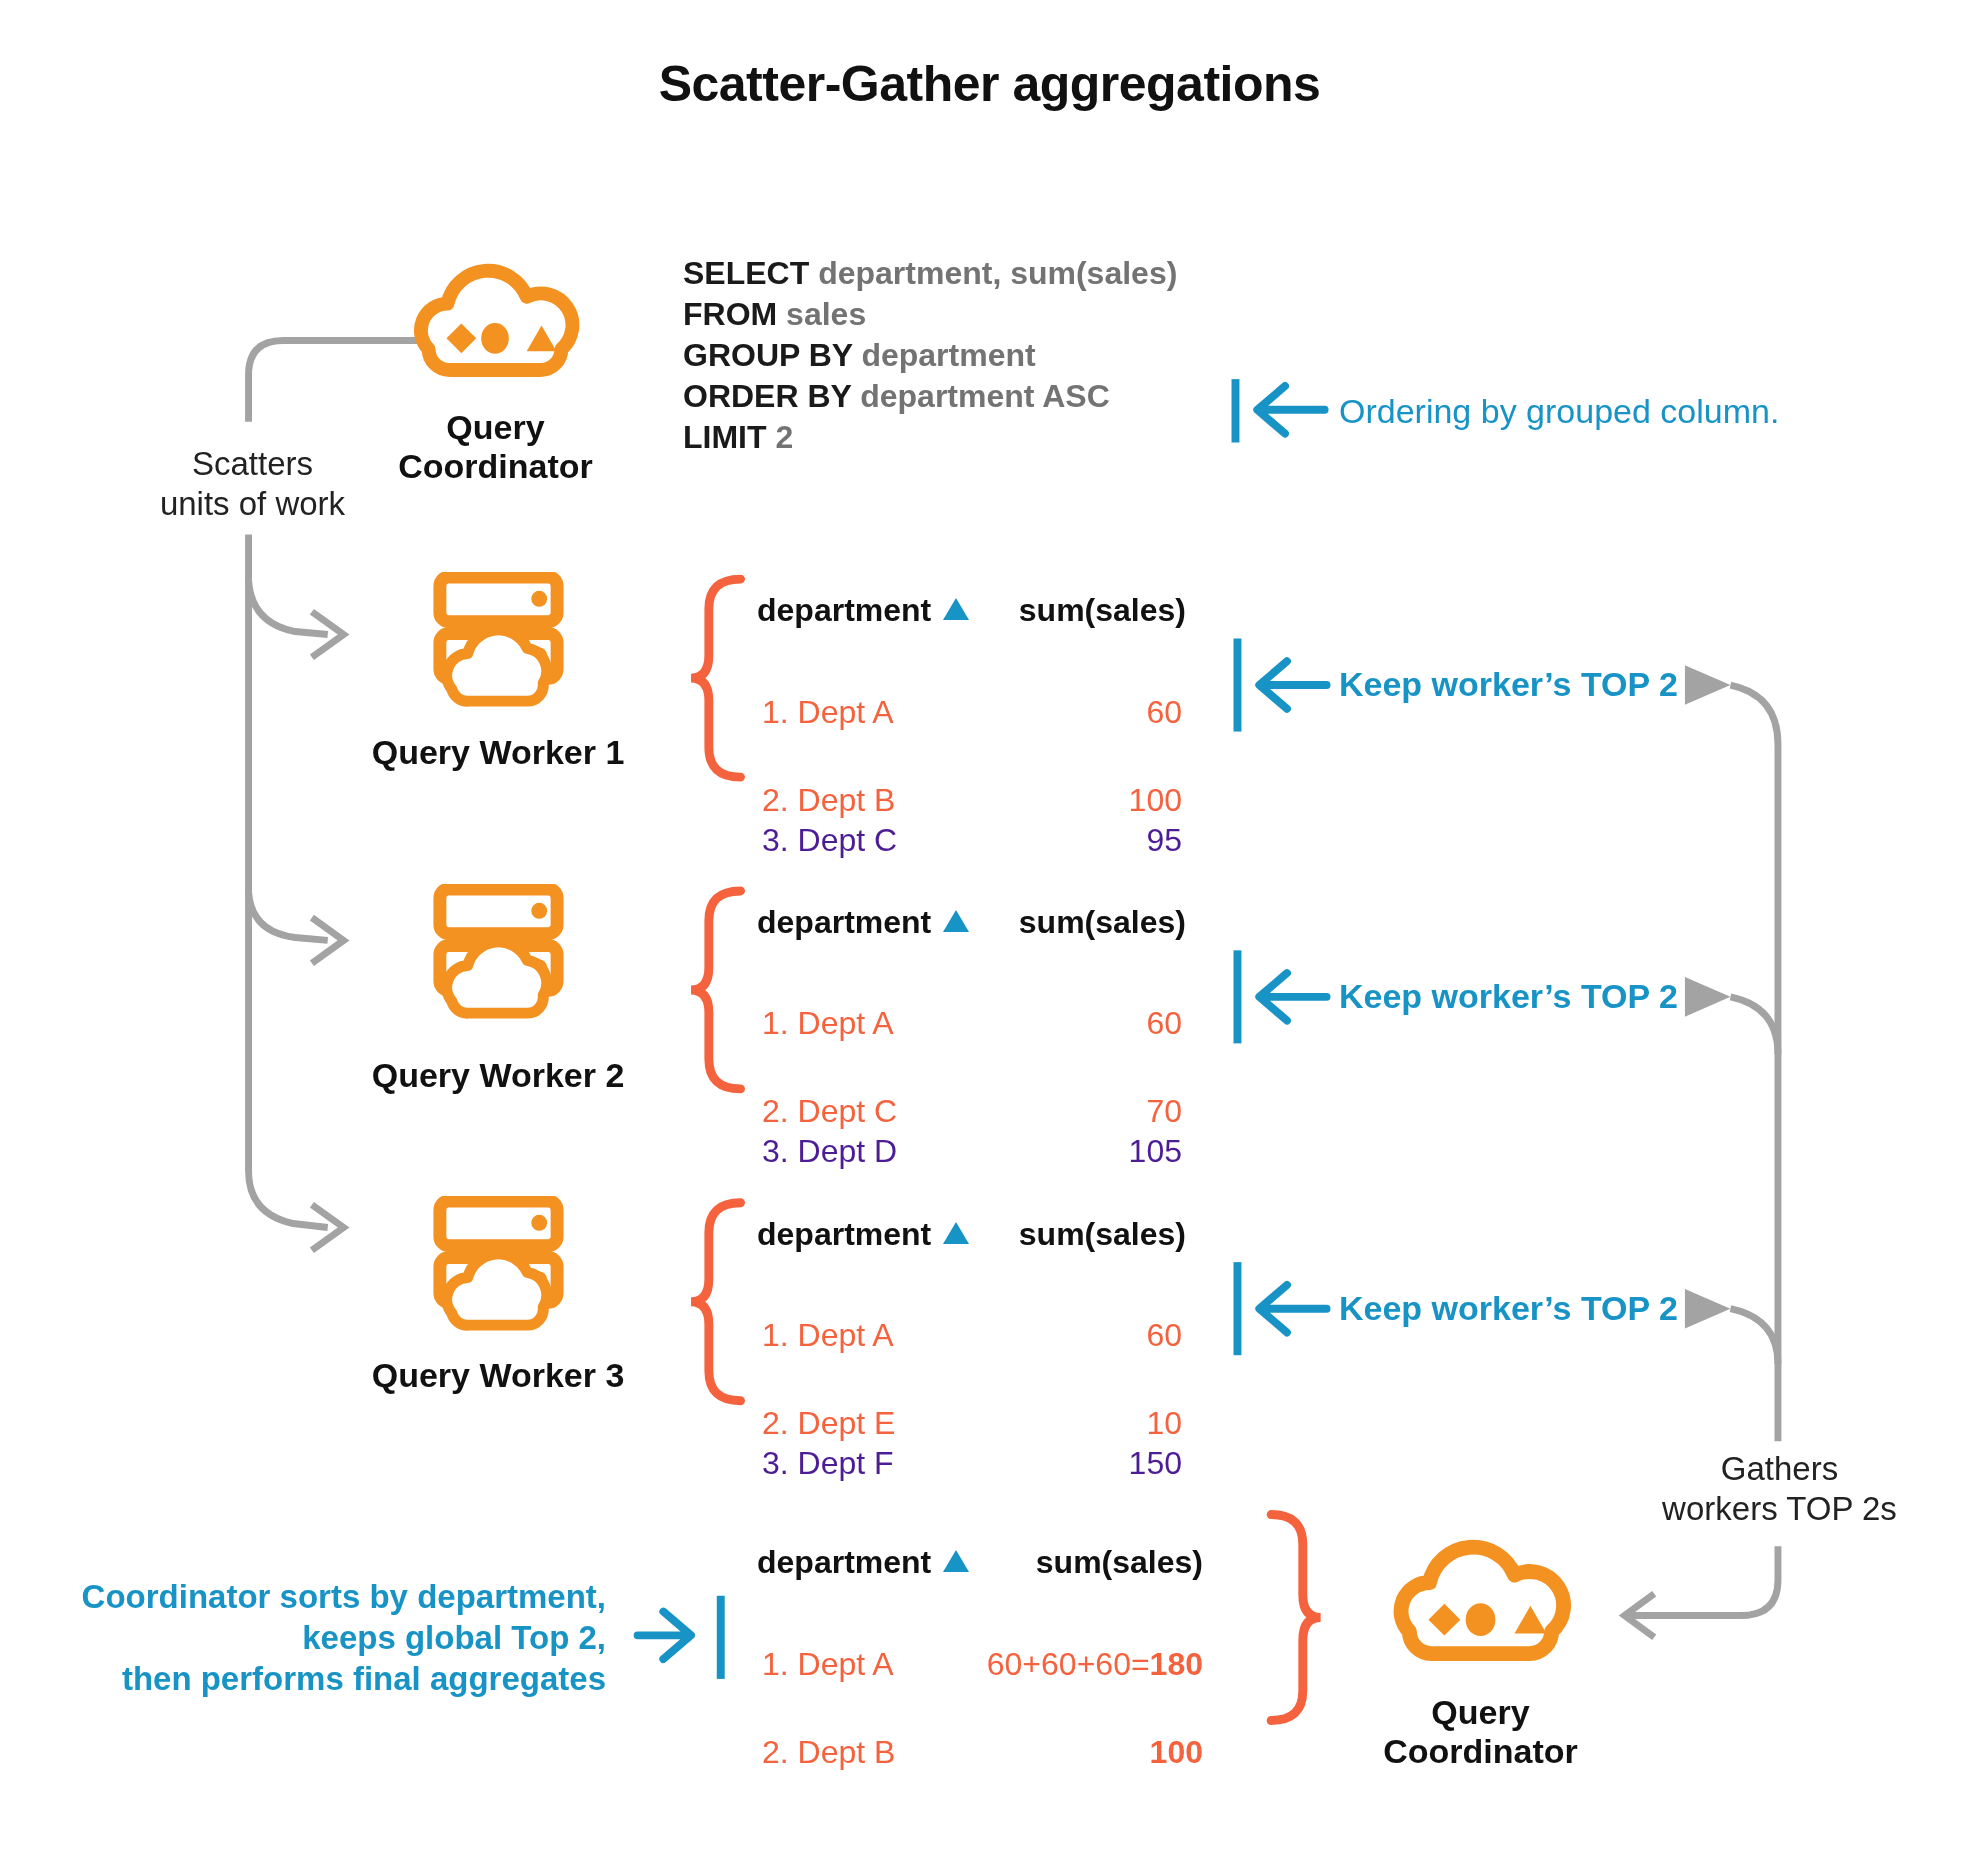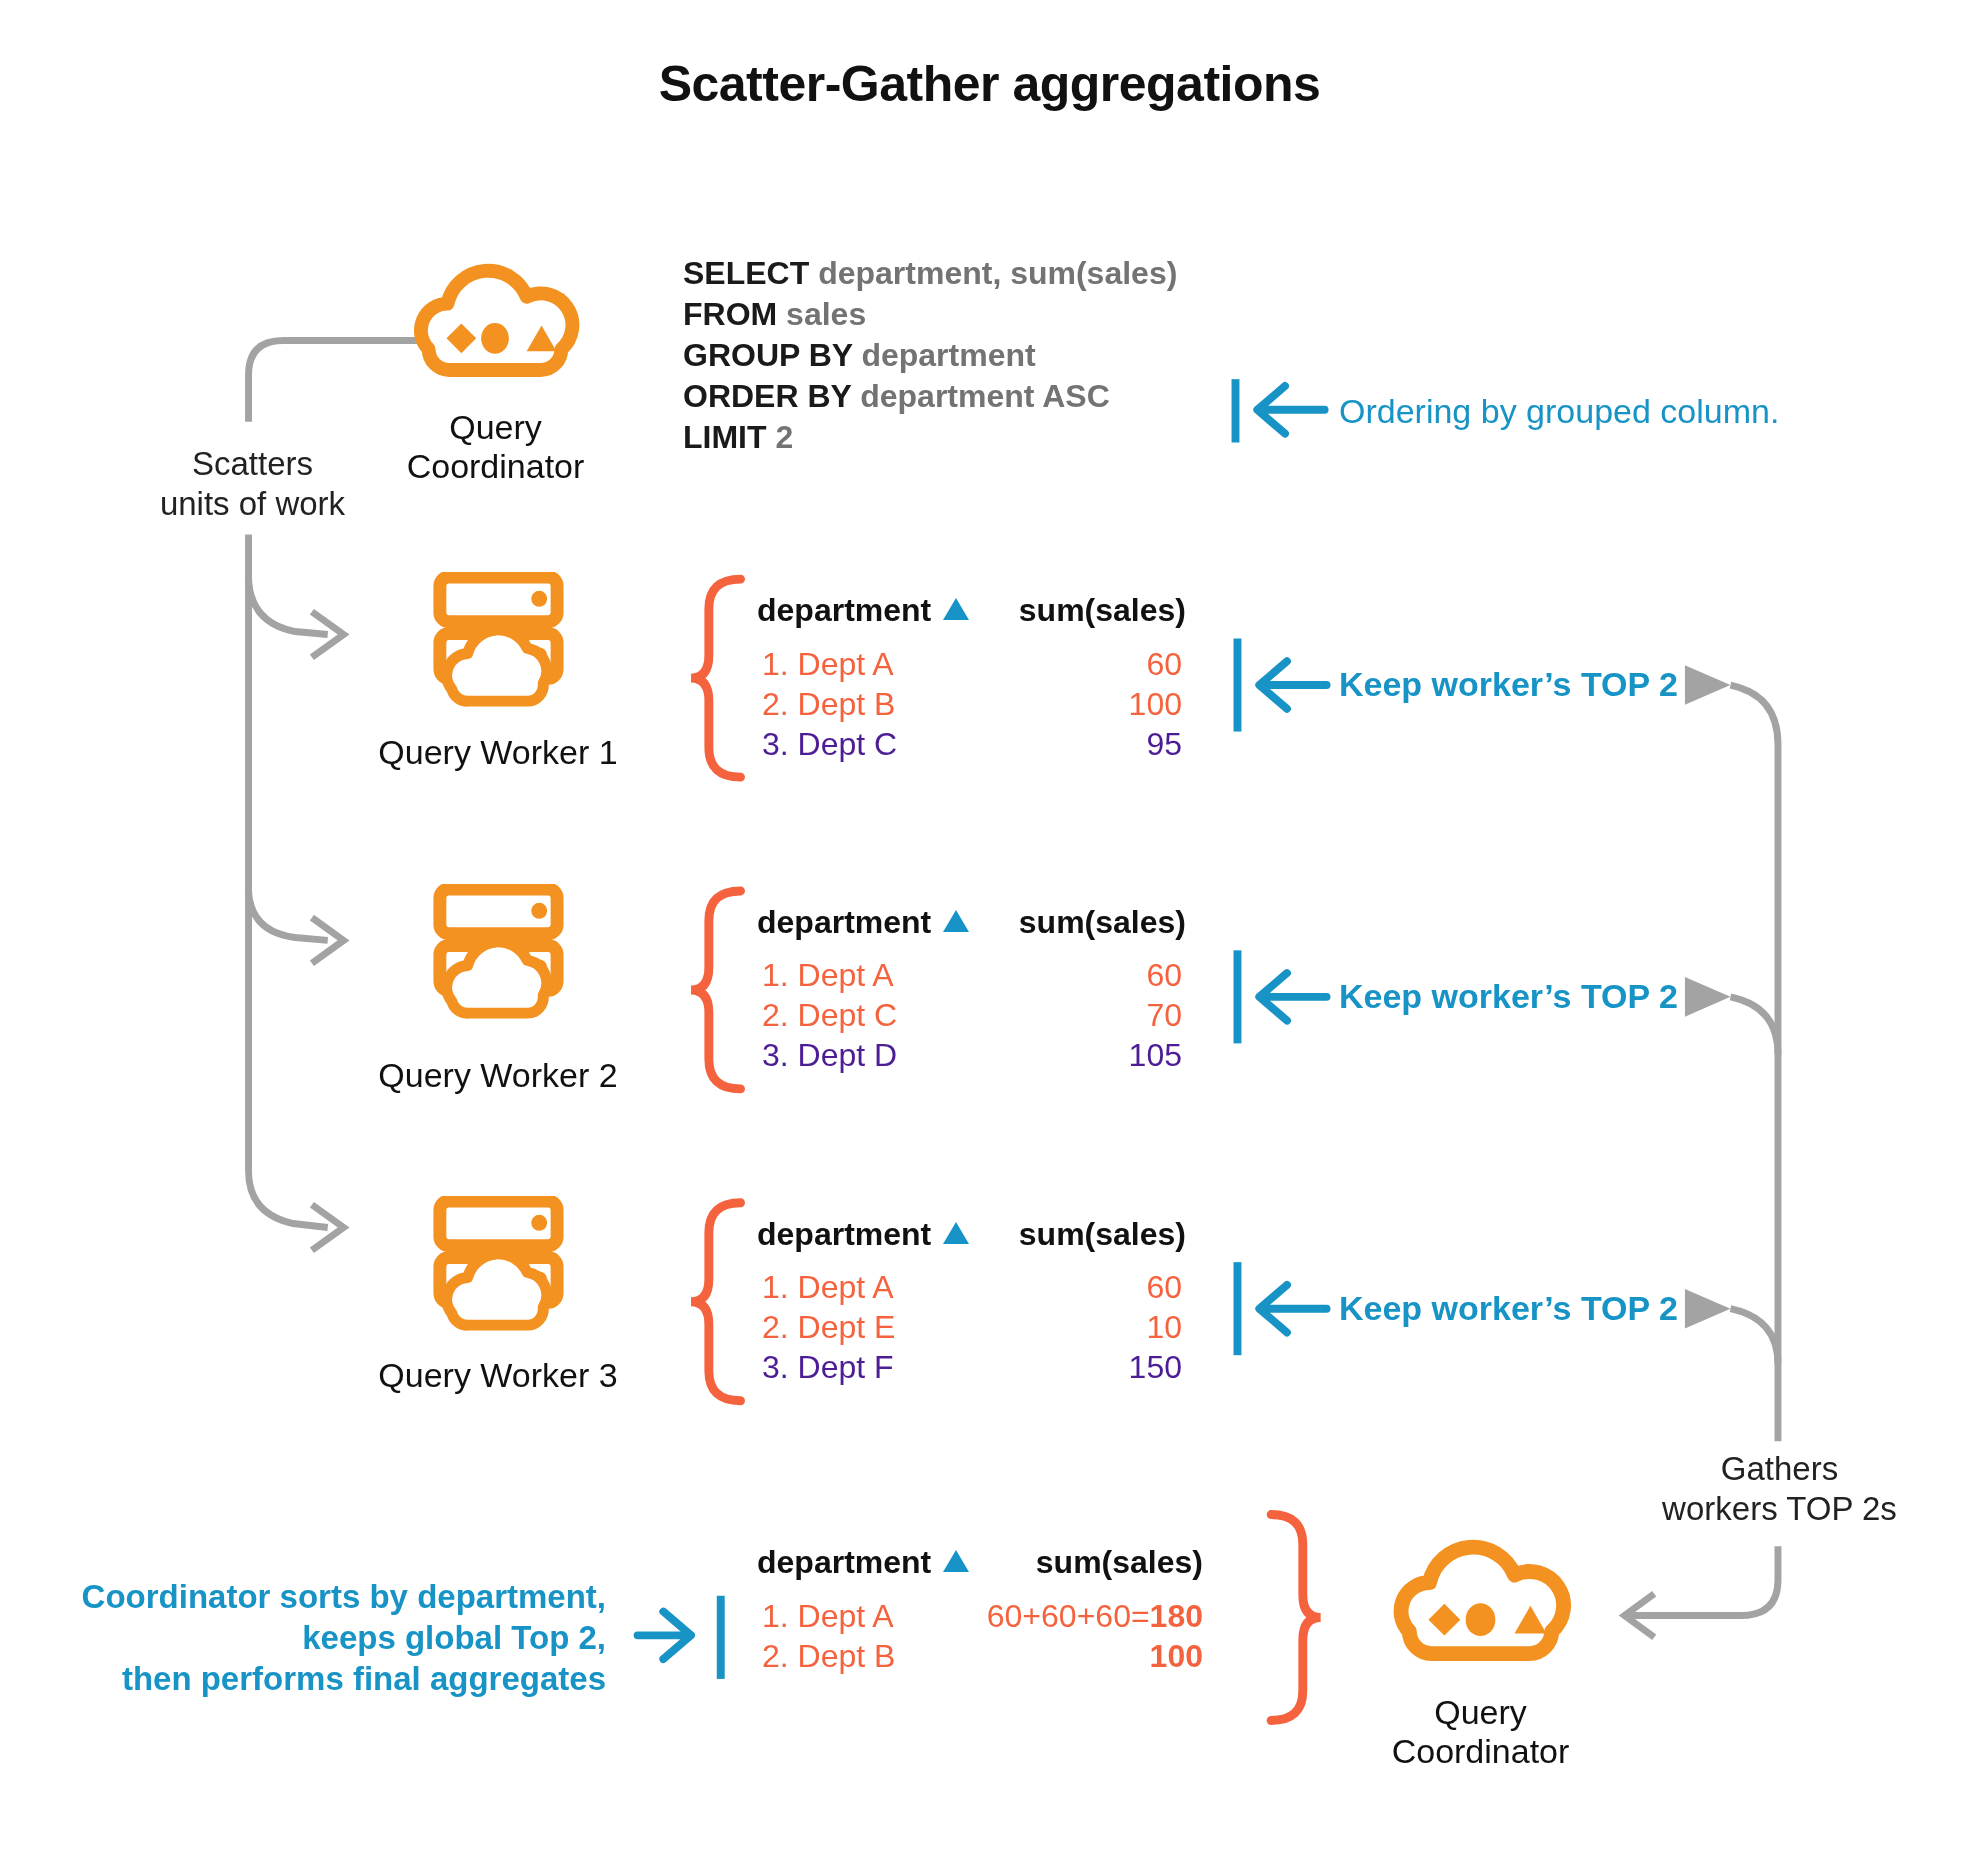--- a/index.html
+++ b/index.html
@@ -1,35 +1,35 @@
 <!DOCTYPE html>
 <html><head>
 <meta charset="utf-8">
 <style>
   html,body{margin:0;padding:0;background:#fff;}
   .canvas{position:relative;width:1979px;height:1866px;background:#ffffff;
           font-family:"Liberation Sans",sans-serif;overflow:hidden;color:#1a1a1a;}
   .abs{position:absolute;}
   .title{left:0;right:0;top:55px;text-align:center;font-size:50px;font-weight:800;
          letter-spacing:-0.5px;color:#111;}
-  .node-label{font-weight:400;font-size:34px;line-height:39px;text-align:center;color:#111;}
+  .node-label{font-weight:700;font-size:34px;line-height:39px;text-align:center;color:#111;}
   .sql{font-weight:700;font-size:32px;line-height:41px;color:#1a1a1a;white-space:nowrap;}
   .sql .ov{color:#737373;}
   .note-blue{color:#1793C6;font-weight:400;font-size:34px;white-space:nowrap;}
   .note-blue-bold{color:#1793C6;font-weight:700;font-size:33px;white-space:nowrap;}
   .note-black{color:#222;font-weight:400;font-size:33px;line-height:40px;text-align:center;}
   .note-right{text-align:right;line-height:41px;}
   .thead{display:flex;align-items:center;font-weight:700;font-size:32px;color:#111;}
   .sort-tri{width:0;height:0;border-left:13px solid transparent;border-right:13px solid transparent;
             border-bottom:22px solid #1793C6;margin-left:12px;margin-bottom:3px;}
   .thead .sum{margin-left:auto;}
   .trows{font-size:32px;line-height:40px;}
   .trow{display:flex;}
   .trow .v{margin-left:auto;}
-  .kept{color:#F4633E;}
+  .kept{color:#F4633E;margin-top:48px;}
   .dropped{color:#4c1d95;justify-content:center;}
   .bold{font-weight:700;text-align:center;}
   .blockline{display:block;}
   svg{display:block;}
 </style>
 </head>
 <body>
 
 <div class="canvas">
 

